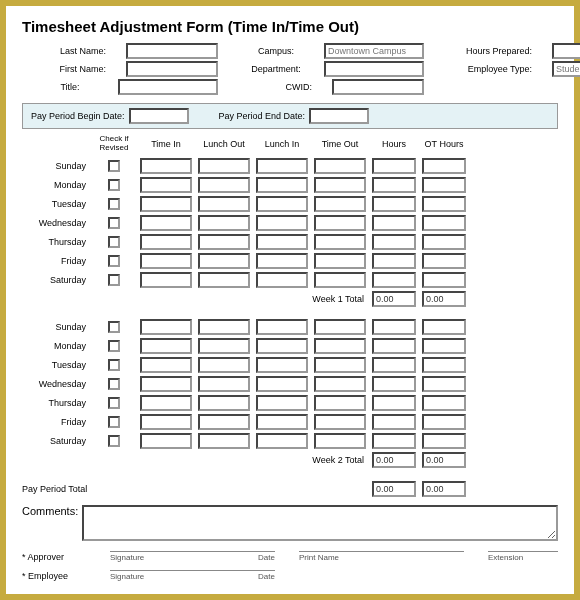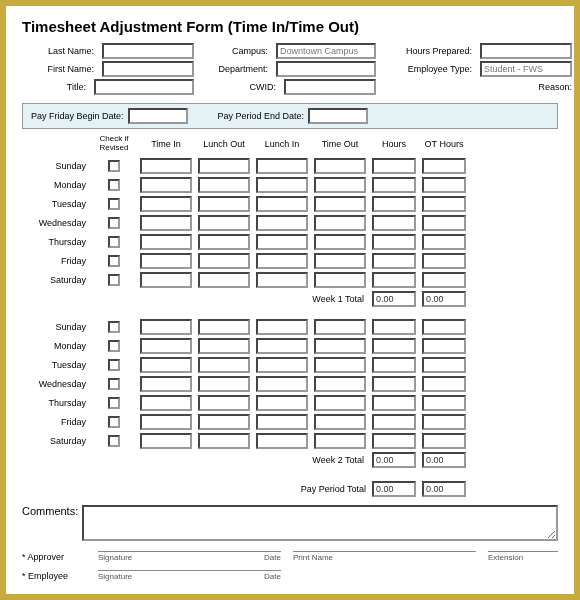--- a/index.html
+++ b/index.html
@@ -10,31 +10,31 @@
     position: relative;
   }
   .title { font-size: 15px; font-weight: bold; margin-bottom: 8px; }
 
   .hdr {
     display: grid;
     grid-template-columns: 1fr 1fr 1fr;
     gap: 2px 10px;
     margin-bottom: 8px;
   }
-  .hdr-row { display: flex; align-items: center; gap: 8px; }
+  .hdr-row { display: flex; align-items: center; gap: 20px; }
   .hdr-row label { font-size: 9px; text-align: right; flex: 0 0 auto; }
   .hdr-row .spacer { flex: 1; }
   .inp {
     border: 2px inset #999; background: #fff; height: 16px;
     font-size: 9px; padding: 0 2px; color: #777;
   }
   .inp.sm { width: 92px; }
   .inp.md { width: 100px; }
   .hdr .lbl1 { min-width: 52px; text-align: right; }
-  .hdr .lbl2 { min-width: 56px; text-align: right; }
+  .hdr .lbl2 { min-width: 56px; text-align: center; }
   .hdr .lbl3 { min-width: 78px; text-align: right; }
 
   .pay-period {
     background: #e4f2f5; border: 1px solid #999;
     padding: 4px 8px; display: flex; gap: 30px; align-items: center;
     font-size: 9px; margin-bottom: 6px;
   }
   .pay-period .pp-group { display: flex; align-items:center; gap: 4px; }
   .pp-inp { border: 2px inset #999; background:#fff; width: 60px; height: 16px; }
 
@@ -51,29 +51,29 @@
   .chk-box { width:12px; height:12px; border:2px inset #999; background:#fff; }
   .cell-inp { border:2px inset #999; background:#fff; height:16px; width:100%; }
   .num-inp { border:2px inset #999; background:#fff; height:16px; width:100%; font-size:9px; padding:0 2px; color:#333; }
 
   .wtotal {
     grid-column: 1 / 7; text-align: right; font-size: 9px; padding-right: 2px;
   }
   .spacer-row { grid-column: 1 / -1; height: 6px; }
 
   .pp-total-row { display: grid; grid-template-columns: 66px 40px 52px 52px 52px 52px 44px 44px; gap:3px 6px; align-items:center; margin-top:4px; }
-  .pp-total-row .label { grid-column: 1 / 7; text-align: right; font-size:9px; }
+  .pp-total-row .label { grid-column: 1 / 7; text-align: left; font-size:9px; }
 
   .comments { display:flex; margin-top:8px; gap:4px; }
   .comments label { font-size:11px; text-align:right; width:56px; }
   .comments-box { flex:1; height:36px; border:2px inset #999; background:#fff; }
 
   .approvals { margin-top:10px; font-size:9px; }
   .approvals .hd { font-weight: normal; margin-bottom: 4px; }
-  .sig-row { display:grid; grid-template-columns: 64px 1fr 1fr 70px; gap: 12px; align-items:end; margin-bottom: 8px; }
+  .sig-row { display:grid; grid-template-columns: 64px 1fr 1fr 70px; gap: 24px; align-items:end; margin-bottom: 8px; }
   .sig-row .role { font-size:9px; }
   .sig-row .line { border-top: 1px solid #888; font-size:8px; padding-top:1px; color:#555; display:flex; justify-content:space-between; }
   .sig-row .line.single { justify-content:flex-start; }
   .sig-row .line .lab { font-size: 8px; }
 </style>
 </head>
 <body>
 
 <div class="frame">
   <div class="title">Timesheet Adjustment Form (Time In/Time Out)</div>
@@ -122,21 +122,21 @@
         <input class="inp sm" value="" style="">
       </div>
     <div class="hdr-row">
         <span class="spacer"></span>
         <label class="lbl3">Reason:</label>
       </div>
   </div>
 
   <div class="pay-period">
     <div class="pp-group">
-        <span>Pay Friday Begin Date:</span>
+        <span>Pay Period Begin Date:</span>
         <input class="pp-inp" style="">
       </div>
     <div class="pp-group">
         <span>Pay Period End Date:</span>
         <input class="pp-inp" style="">
       </div>
   </div>
 
   <div class="grid" id="week-grid">
     <div></div>

